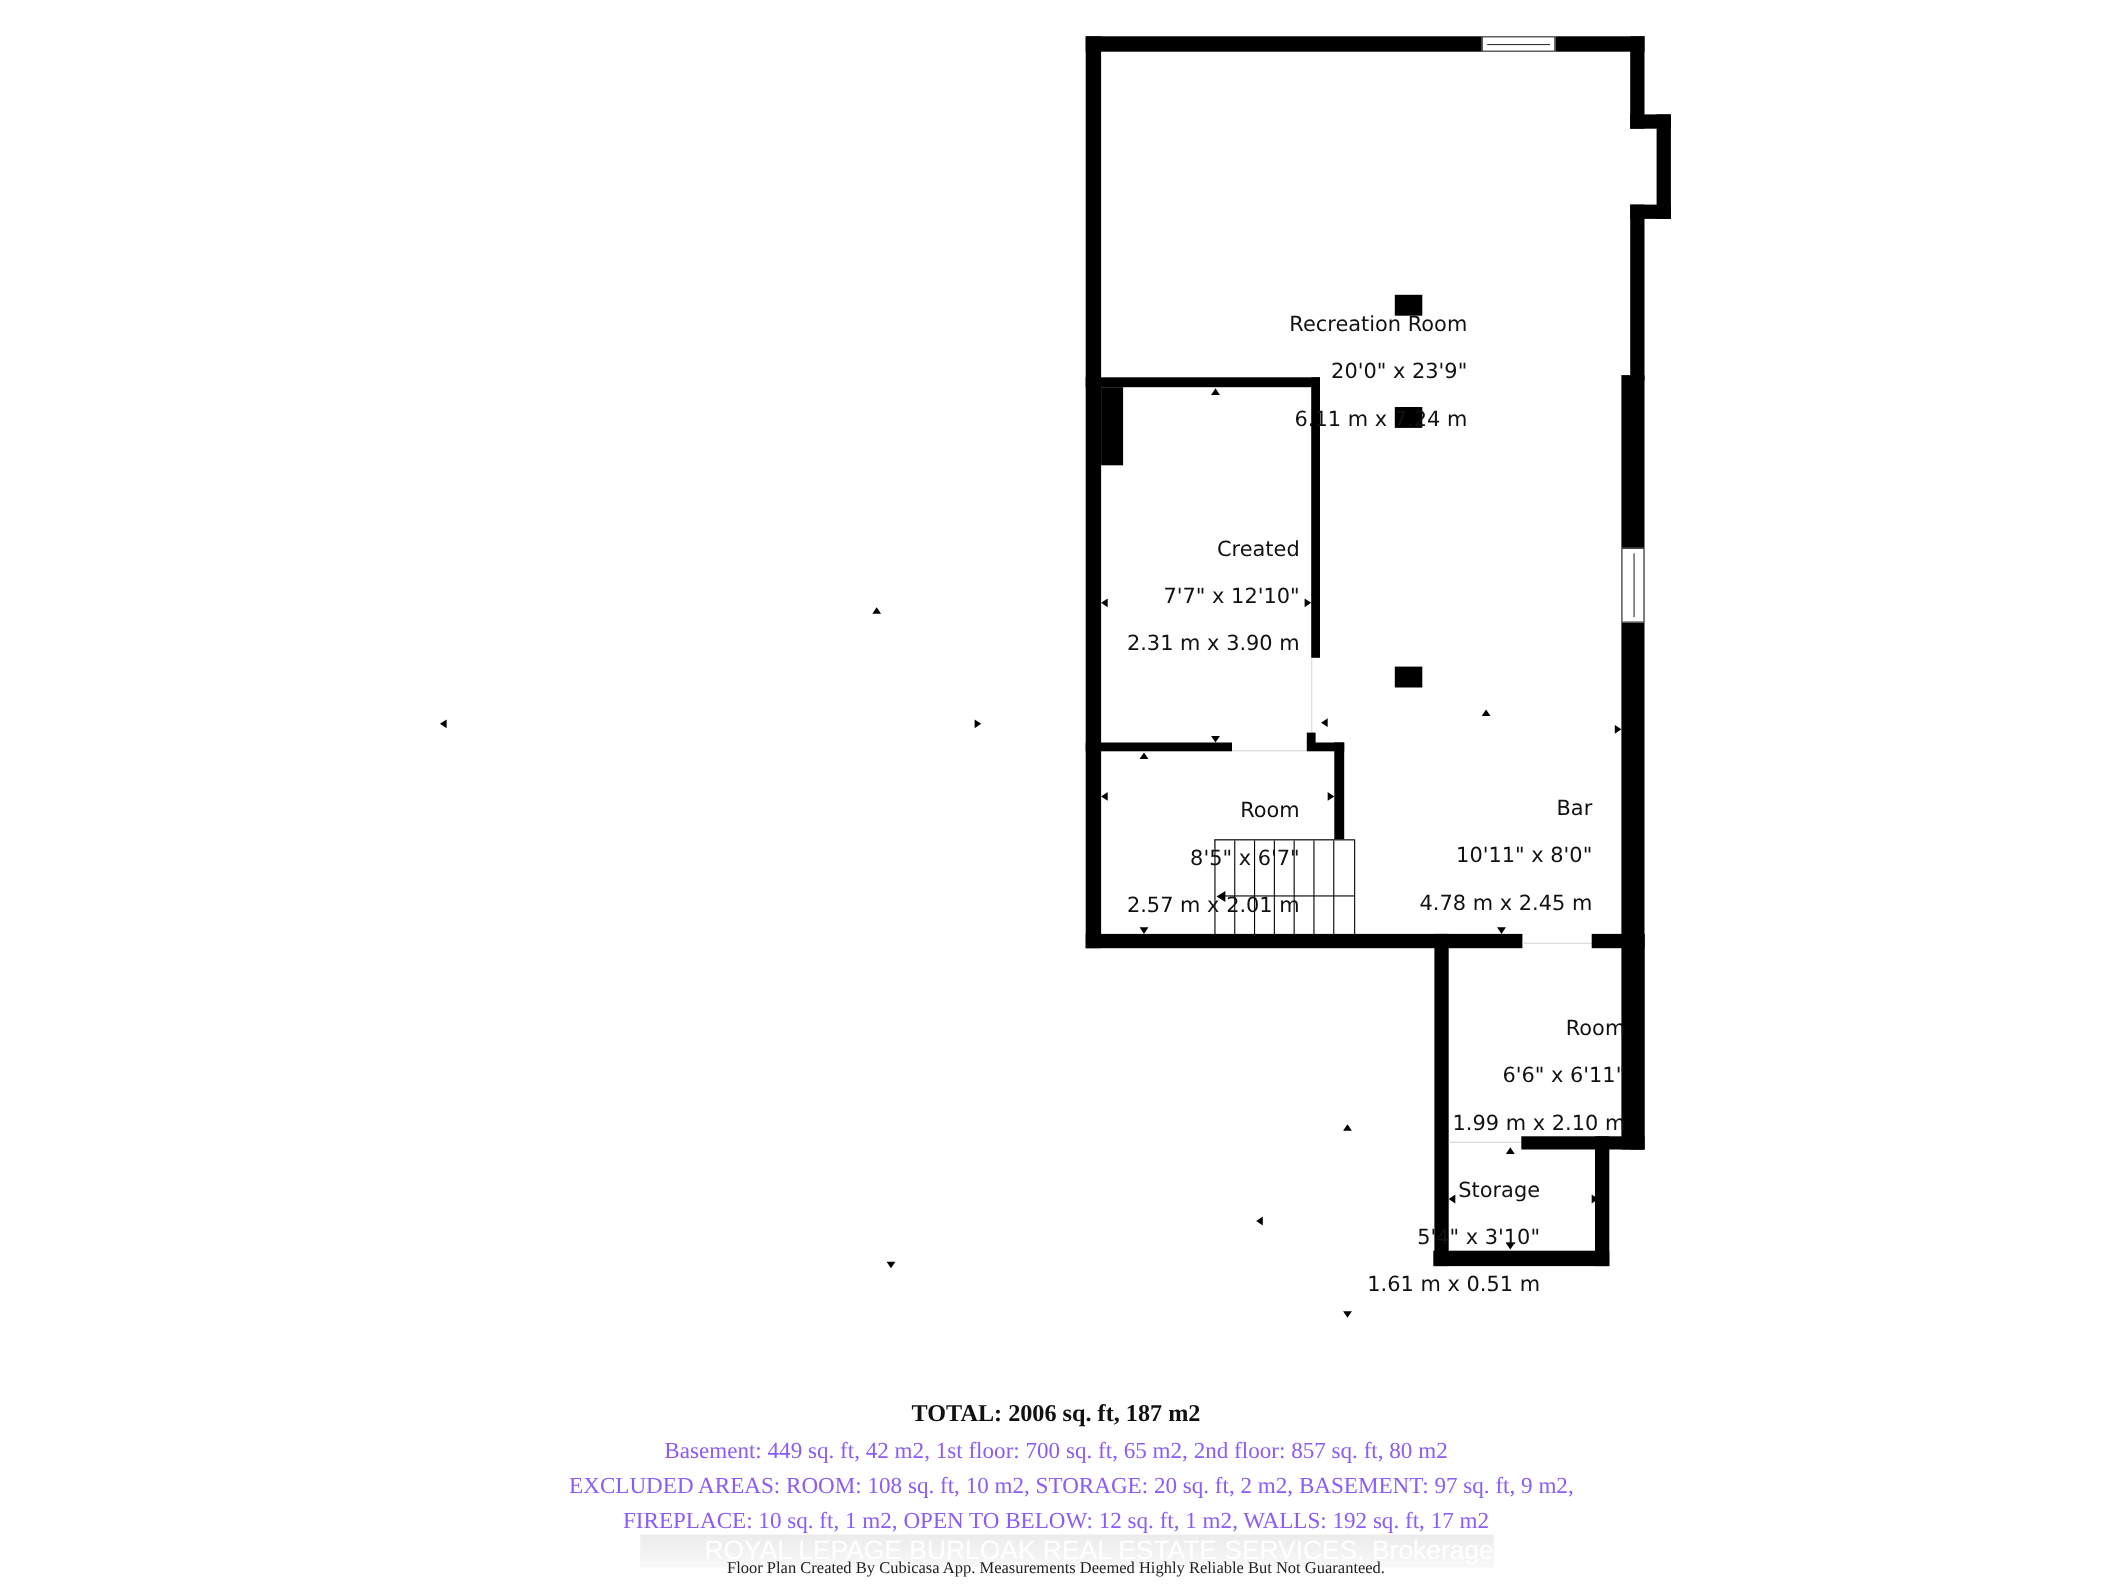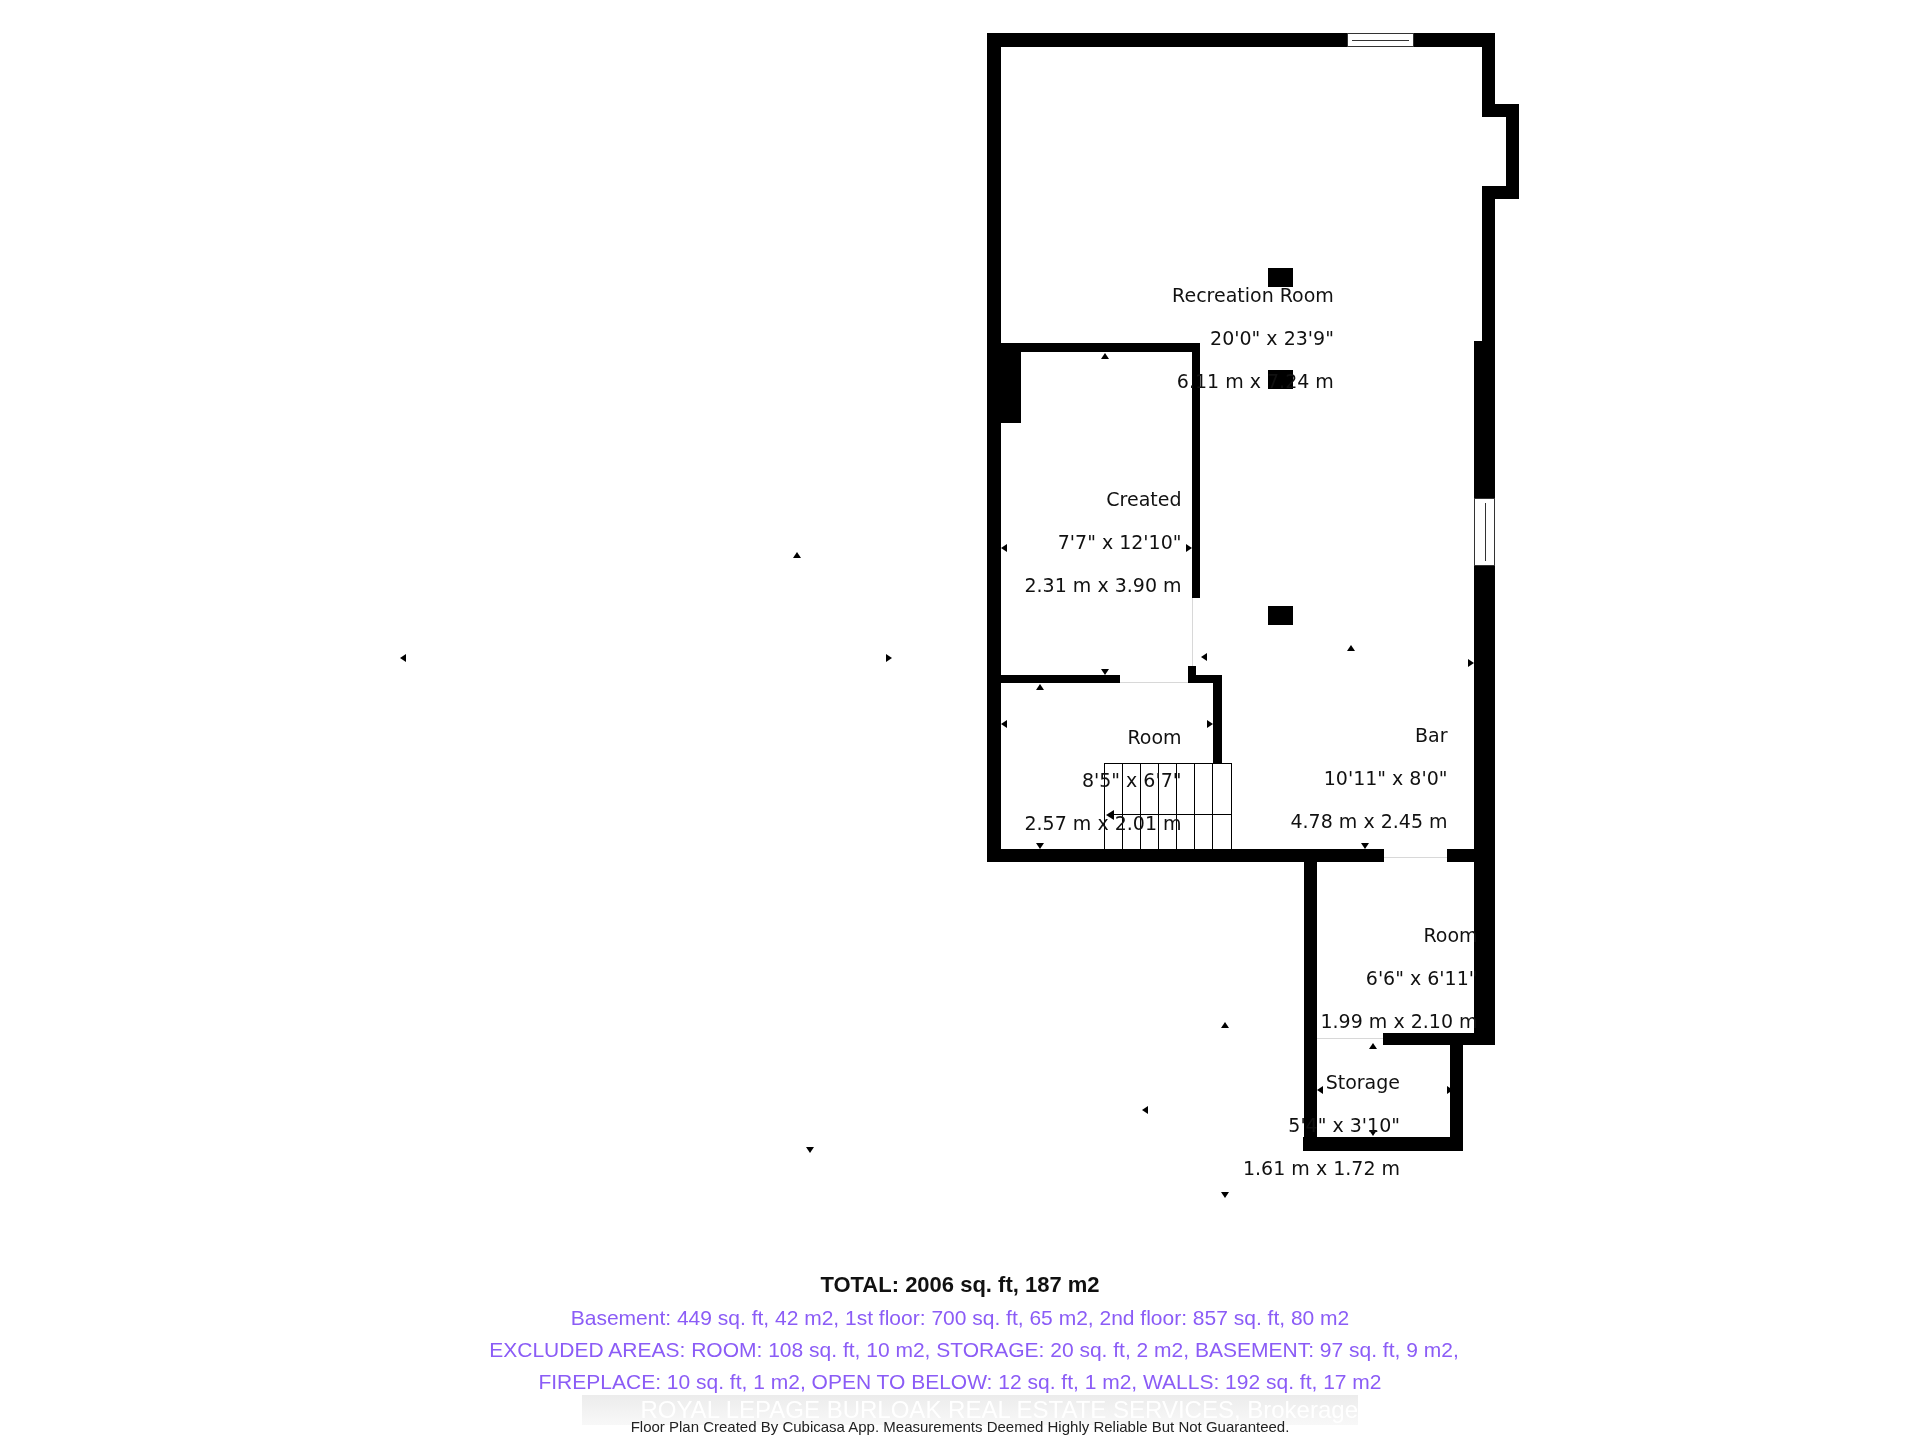--- a/index.html
+++ b/index.html
@@ -14,21 +14,21 @@
   .left{border-top:4px solid transparent;border-bottom:4px solid transparent;border-right:6px solid #000;}
   .right{border-top:4px solid transparent;border-bottom:4px solid transparent;border-left:6px solid #000;}
   .win-h{position:absolute;background:#fff;border:1px solid #333;box-sizing:border-box;}
   .win-h::after{content:"";position:absolute;left:4px;right:4px;top:50%;border-top:1px solid #333;}
   .win-v{position:absolute;background:#fff;border:1px solid #333;box-sizing:border-box;}
   .win-v::after{content:"";position:absolute;top:4px;bottom:4px;left:50%;border-left:1px solid #333;}
   .door{position:absolute;background:#d8d8d8;}
   .stairs{position:absolute;border:1px solid #000;box-sizing:border-box;background:#fff;}
   .tread{position:absolute;top:0;bottom:0;border-left:1px solid #000;}
   .stair-line{position:absolute;border-top:1px solid #000;}
-  .footer{position:absolute;left:0;width:1920px;text-align:center;font-family:Liberation Sans, sans-serif;}
+  .footer{position:absolute;left:0;width:1920px;text-align:center;font-family:Liberation Serif, serif;}
   #total{top:1272px;font-size:22px;font-weight:bold;color:#111;}
   .fl{font-size:21px;color:#8b5cf6;}
   #f1{top:1306px;} #f2{top:1338px;margin-left:14px;} #f3{top:1370px;}
   #watermark{position:absolute;left:582px;top:1395px;width:776px;height:30px;background:linear-gradient(#ececec,#f8f8f8);color:#fff;font-size:24px;line-height:30px;text-align:right;font-family:"Liberation Sans",sans-serif;white-space:nowrap;overflow:hidden;}
   #credit{top:1418px;font-size:15px;color:#222;}
 </style>
 </head>
 <body>
 
 <div id="plan">
@@ -128,21 +128,21 @@
     <div>4.78 m x 2.45 m</div>
   </div>
   <div class="label" style="left:1399px;top:905px;">
     <div>Room</div>
     <div>6'6" x 6'11"</div>
     <div>1.99 m x 2.10 m</div>
   </div>
   <div class="label" style="left:1306px;top:1052px;padding-left:31px;">
     <div>Storage</div>
     <div>5'4" x 3'10"</div>
-    <div>1.61 m x 1.72 m</div>
+    <div>1.61 m x 0.51 m</div>
   </div>
 </div>
 
 <div id="total" class="footer">TOTAL: 2006 sq. ft, 187 m2</div>
 <div id="f1" class="footer fl">Basement: 449 sq. ft, 42 m2, 1st floor: 700 sq. ft, 65 m2, 2nd floor: 857 sq. ft, 80 m2</div>
 <div id="f2" class="footer fl">EXCLUDED AREAS: ROOM: 108 sq. ft, 10 m2, STORAGE: 20 sq. ft, 2 m2, BASEMENT: 97 sq. ft, 9 m2,</div>
 <div id="f3" class="footer fl">FIREPLACE: 10 sq. ft, 1 m2, OPEN TO BELOW: 12 sq. ft, 1 m2, WALLS: 192 sq. ft, 17 m2</div>
 <div id="watermark">ROYAL LEPAGE BURLOAK REAL ESTATE SERVICES, Brokerage</div>
 <div id="credit" class="footer">Floor Plan Created By Cubicasa App. Measurements Deemed Highly Reliable But Not Guaranteed.</div>
 

